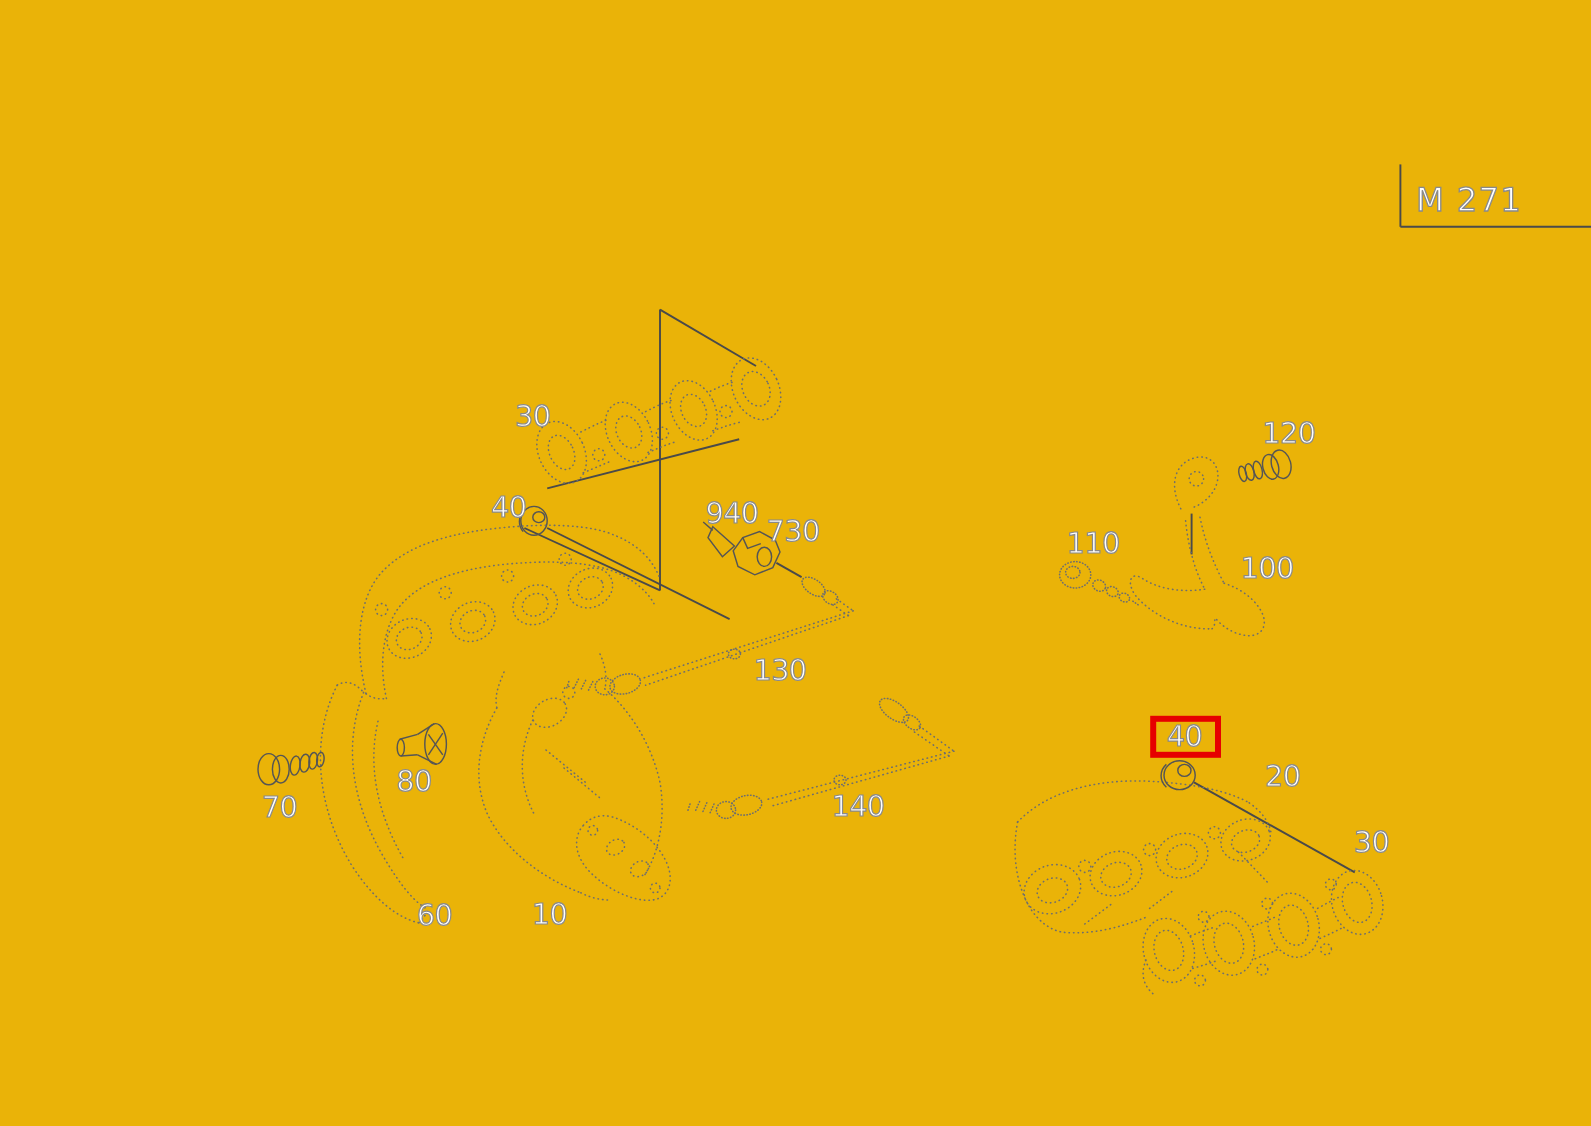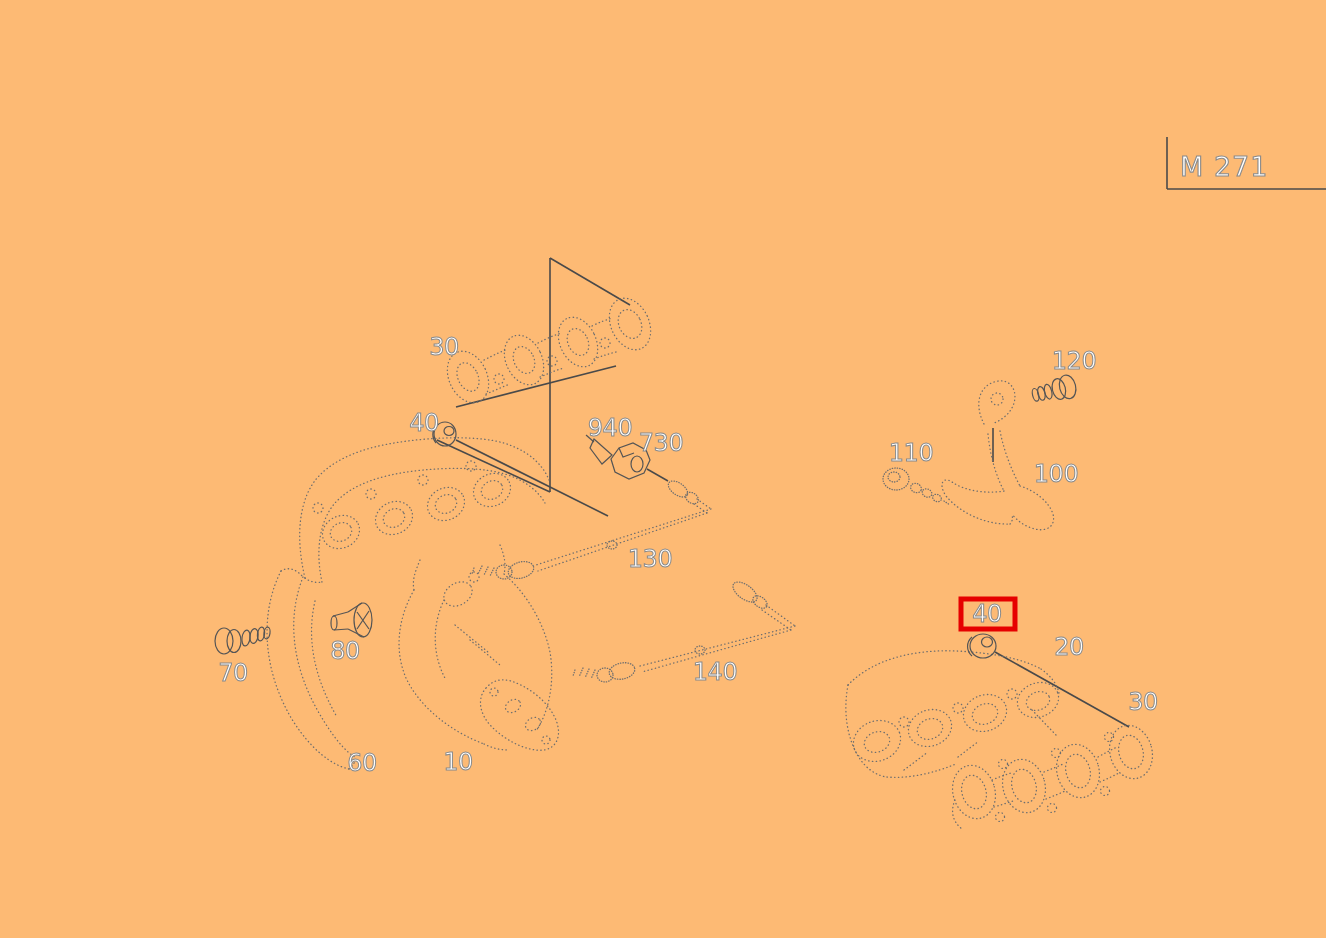--- a/index.html
+++ b/index.html
@@ -1,16 +1,16 @@
 <!DOCTYPE html>
 <html><head>
 <meta charset="utf-8">
 <style>
   html,body{margin:0;padding:0;background:#ffffff;}
-  .canvas{position:relative;width:1326px;height:938px;background:#fdba74;overflow:hidden;
+  .canvas{position:relative;width:1326px;height:938px;background:#eab308;overflow:hidden;
           font-family:"DejaVu Sans",sans-serif;}
   svg{position:absolute;left:0;top:0;}
   
   .st{fill:none;stroke:#6e6e6e;stroke-width:1.3;stroke-dasharray:0.4 3.4;stroke-linecap:round;}
   .std{fill:none;stroke:#6e6e6e;stroke-width:1.3;stroke-dasharray:0.4 2.1;stroke-linecap:round;}
   
   .sl{fill:none;stroke:#4a4a4a;stroke-width:1.6;}
   .sl2{fill:none;stroke:#555555;stroke-width:1.2;}
   
   .lbl{font-family:"DejaVu Sans",sans-serif;font-size:24px;letter-spacing:-0.5px;

